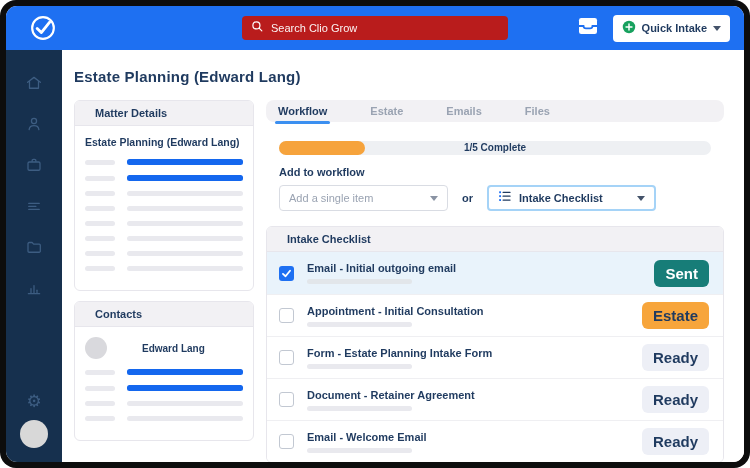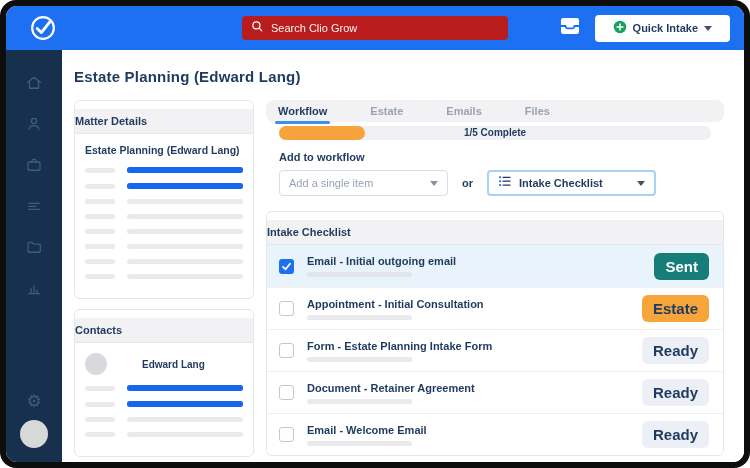--- a/index.html
+++ b/index.html
@@ -9,21 +9,21 @@
   .frame { width:750px; height:468px; background:#0d0d0d; border-radius:16px; padding:6px; }
   .window { width:100%; height:100%; border-radius:11px; overflow:hidden; display:flex; flex-direction:column; background:#fff; }
 
   
   .topbar { flex:0 0 44px; background:var(--brand-blue,#1e70f2); display:flex; align-items:center; padding:0 14px; position:relative; }
   .logo { width:30px; height:30px; margin-left:8px; display:block; }
   .search { position:absolute; left:50%; transform:translateX(-50%); width:266px; height:24px; background:#b91c1c; border-radius:4px; display:flex; align-items:center; padding:0 9px; gap:7px; }
   .search input { background:transparent; border:none; outline:none; color:#fff; font-size:11px; width:100%; font-family:inherit; }
   .search input::placeholder { color:rgba(255,255,255,.95); }
   .topbar-right { margin-left:auto; display:flex; align-items:center; gap:14px; }
-  .quick-intake { height:27px; background:#fff; border:none; border-radius:4px; display:flex; align-items:center; gap:6px; padding:0 18px; font-size:11px; font-weight:bold; color:var(--text-navy,#1f3a5f); cursor:pointer; font-family:inherit; }
+  .quick-intake { height:27px; background:#fff; border:none; border-radius:4px; display:flex; align-items:center; gap:6px; padding:0 9px; font-size:11px; font-weight:bold; color:var(--text-navy,#1f3a5f); cursor:pointer; font-family:inherit; }
   .caret { width:0; height:0; border-left:4px solid transparent; border-right:4px solid transparent; border-top:5px solid #44536a; }
   .caret.gray { border-top-color:#8a93a3; }
 
   
   .body-row { flex:1; display:flex; min-height:0; }
   .sidebar { flex:0 0 56px; background:var(--sidebar-navy,#16304e); display:flex; flex-direction:column; align-items:center; padding:21px 0 14px; }
   .nav-item { width:56px; height:24px; display:flex; align-items:center; justify-content:center; margin-bottom:17px; cursor:pointer; }
   .nav-item svg { display:block; }
   .sidebar .spacer { flex:1; }
   .gear { color:#3d5d82; font-size:17px; line-height:1; margin-bottom:10px; cursor:pointer; }
@@ -31,40 +31,40 @@
 
   main { flex:1; background:#fff; padding:16px 20px 0 12px; min-width:0; }
   .page-title { font-size:15px; font-weight:bold; color:var(--text-navy,#1f3a5f); letter-spacing:.2px; margin:2px 0 15px; }
 
   .columns { display:flex; gap:12px; align-items:flex-start; }
   .left-col { flex:0 0 180px; display:flex; flex-direction:column; gap:10px; }
   .right-col { flex:1; min-width:0; }
 
   
   .panel { border:1px solid #e7e6ec; border-radius:6px; background:#fff; overflow:hidden; }
-  .panel-header { background:#f2f1f4; padding:6px 0; font-size:11px; font-weight:bold; color:var(--text-navy,#1f3a5f); border-bottom:1px solid #e7e6ec;margin-top:8px; }
+  .panel-header { background:#f2f1f4; padding:6px 20px; font-size:11px; font-weight:bold; color:var(--text-navy,#1f3a5f); border-bottom:1px solid #e7e6ec; }
   .panel-body { padding:10px; }
   .matter-name { font-size:10.5px; font-weight:bold; color:var(--text-navy,#1f3a5f); margin-bottom:11px; }
   .sk-row { display:flex; align-items:center; gap:12px; margin:10px 0 9px; }
   .sk-bar { height:5px; border-radius:2.5px; background:#e9e9ee; display:block; }
   .sk-left { flex:0 0 30px; width:30px; }
   .sk-right { flex:1; }
   .sk-right.accent { background:var(--accent-blue,#1467ee); height:6px; }
 
   .contact-row { display:flex; align-items:center; gap:9px; margin-bottom:4px; }
   .contact-avatar { width:22px; height:22px; border-radius:50%; background:#d9d9dd; }
   .contact-name { font-size:10px; font-weight:bold; color:var(--text-navy,#1f3a5f);padding-left:26px; }
 
   
   .tabs { background:#f2f1f4; border-radius:8px; height:22px; display:flex; align-items:center; padding-left:12px; }
   .tab { font-size:11px; font-weight:bold; color:#9aa3b2; margin-right:43px; position:relative; height:100%; display:flex; align-items:center; cursor:pointer; }
   .tab.active { color:var(--text-navy,#1f3a5f); }
   .tab.active::after { content:""; position:absolute; left:-3px; right:-3px; bottom:-2px; height:3px; border-radius:2px; background:#3b8ff0; }
 
-  .wf-inner { padding:4px 13px 0; }
+  .wf-inner { padding:19px 13px 0; }
   .progress { position:relative; height:14px; border-radius:7px; background:#eef0f3; }
   .progress-fill { position:absolute; left:0; top:0; bottom:0; background:var(--progress-orange,#f6a33c); border-radius:7px; }
   .progress-label { position:absolute; left:0; width:100%; text-align:center; font-size:10px; font-weight:bold; color:var(--text-navy,#1f3a5f); line-height:14px; }
 
   .add-label { font-size:11px; font-weight:bold; color:var(--text-navy,#1f3a5f); margin:11px 0 7px; }
   .dd-row { display:flex; align-items:center; }
   .dd { height:26px; border:1px solid #d9dce3; border-radius:4px; background:#fff; display:flex; align-items:center; padding:0 9px; width:169px; cursor:pointer; }
   .dd .ph { font-size:11px; color:#9aa3b2; flex:1; }
   .or { font-size:11px; font-weight:bold; color:var(--text-navy,#1f3a5f); margin:0 14px; }
   .dd.highlight { border:2px solid #a5d3f7; gap:7px; }

